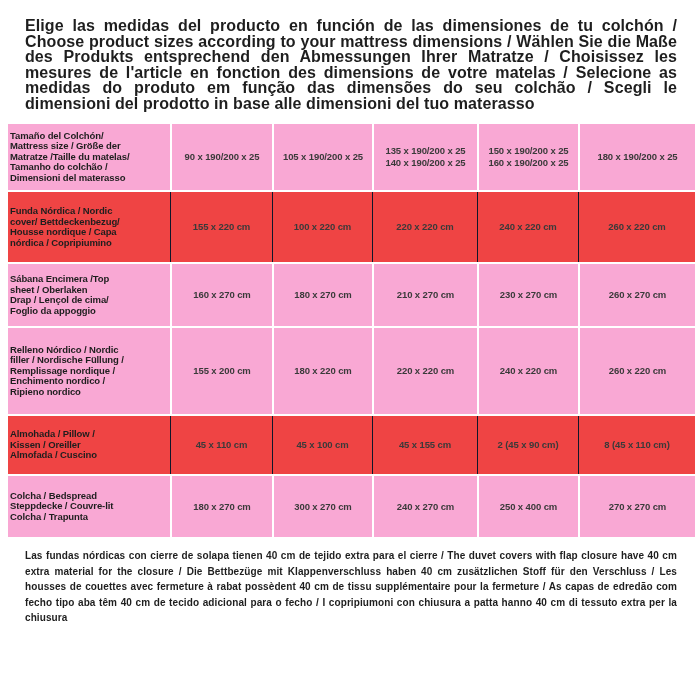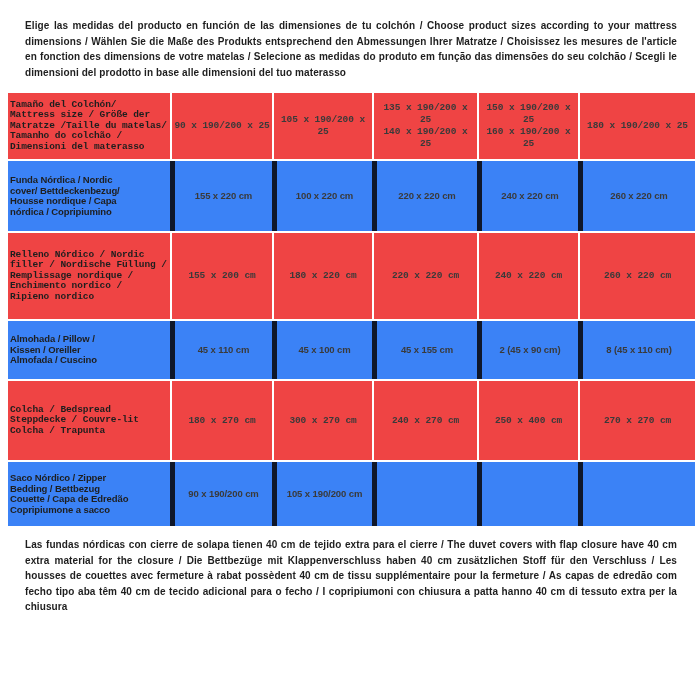--- a/index.html
+++ b/index.html
@@ -12,21 +12,21 @@
     -webkit-font-smoothing: antialiased;
   }
   .page {
     width: 700px;
     height: 700px;
     overflow: hidden;
     box-sizing: border-box;
   }
   .intro {
     margin: 18px 23px 11px 25px;
-    font-size: 10px;
+    font-size: 16px;
     font-weight: bold;
     color: #1e1e1e;
     line-height: 15.5px;
     text-align: justify;
     letter-spacing: 0.1px;
   }
   table.sizes {
     table-layout: fixed;
     border-collapse: separate;
     border-spacing: 0 2px;
@@ -48,24 +48,24 @@
     color: #1e1e1e;
     letter-spacing: -0.1px;
   }
   td.val {
     text-align: center;
     font-size: 9.5px;
     line-height: 12px;
     color: #3a3a3a;
     letter-spacing: -0.1px;
   }
-  tr.shade td { background: #ef4444; font-family: Liberation Mono, monospace; }
-  tr.plain td { background: #3b82f6; }
+  tr.shade td { background: #f9a8d4; }
+  tr.plain td { background: #ef4444; }
   tr.shade td + td { border-left: 2px solid #ffffff; }
-  tr.plain td + td { border-left: 5px solid #0f172a; }
+  tr.plain td + td { border-left: 1px solid #0f172a; }
   .footnote {
     margin: 9px 23px 0 25px;
     font-size: 10px;
     font-weight: bold;
     color: #1e1e1e;
     line-height: 15.5px;
     text-align: justify;
     letter-spacing: 0.1px;
   }
 </style>
@@ -103,20 +103,31 @@
           <td class="label">Funda Nórdica / Nordic
 cover/ Bettdeckenbezug/
 Housse nordique / Capa
 nórdica / Copripiumino</td>
           <td class="val">155 x 220 cm</td>
           <td class="val">100 x 220 cm</td>
           <td class="val">220 x 220 cm</td>
           <td class="val">240 x 220 cm</td>
           <td class="val">260 x 220 cm</td>
         </tr>
+        <tr class="shade" style="height: 62px;">
+          <td class="label">Sábana Encimera /Top
+sheet / Oberlaken
+Drap / Lençol de cima/
+Foglio da appoggio</td>
+          <td class="val">160 x 270 cm</td>
+          <td class="val">180 x 270 cm</td>
+          <td class="val">210 x 270 cm</td>
+          <td class="val">230 x 270 cm</td>
+          <td class="val">260 x 270 cm</td>
+        </tr>
         <tr class="shade" style="height: 86px;">
           <td class="label">Relleno Nórdico / Nordic
 filler / Nordische Füllung /
 Remplissage nordique /
 Enchimento nordico /
 Ripieno nordico</td>
           <td class="val">155 x 200 cm</td>
           <td class="val">180 x 220 cm</td>
           <td class="val">220 x 220 cm</td>
           <td class="val">240 x 220 cm</td>
@@ -125,38 +136,27 @@
         <tr class="plain" style="height: 58px;">
           <td class="label">Almohada / Pillow /
 Kissen / Oreiller
 Almofada / Cuscino</td>
           <td class="val">45 x 110 cm</td>
           <td class="val">45 x 100 cm</td>
           <td class="val">45 x 155 cm</td>
           <td class="val">2 (45 x 90 cm)</td>
           <td class="val">8 (45 x 110 cm)</td>
         </tr>
-        <tr class="shade" style="height: 79px;">
+        <tr class="shade" style="height: 61px;">
           <td class="label">Colcha / Bedspread
 Steppdecke / Couvre-lit
 Colcha / Trapunta</td>
           <td class="val">180 x 270 cm</td>
           <td class="val">300 x 270 cm</td>
           <td class="val">240 x 270 cm</td>
           <td class="val">250 x 400 cm</td>
           <td class="val">270 x 270 cm</td>
         </tr>
-        <tr class="plain" style="height: 64px;">
-          <td class="label">Saco Nórdico / Zipper
-Bedding / Bettbezug
-Couette / Capa de Edredão
-Copripiumone a sacco</td>
-          <td class="val">90 x 190/200 cm</td>
-          <td class="val">105 x 190/200 cm</td>
-          <td class="val"></td>
-          <td class="val"></td>
-          <td class="val"></td>
-        </tr>
       </tbody>
   </table>
 
   <p class="footnote">Las fundas nórdicas con cierre de solapa tienen 40 cm de tejido extra para el cierre / The duvet covers with flap closure have 40 cm extra material for the closure / Die Bettbezüge mit Klappenverschluss haben 40 cm zusätzlichen Stoff für den Verschluss / Les housses de couettes avec fermeture à rabat possèdent 40 cm de tissu supplémentaire pour la fermeture / As capas de edredão com fecho tipo aba têm 40 cm de tecido adicional para o fecho / I copripiumoni con chiusura a patta hanno 40 cm di tessuto extra per la chiusura</p>
 </div>
 
 </body></html>

